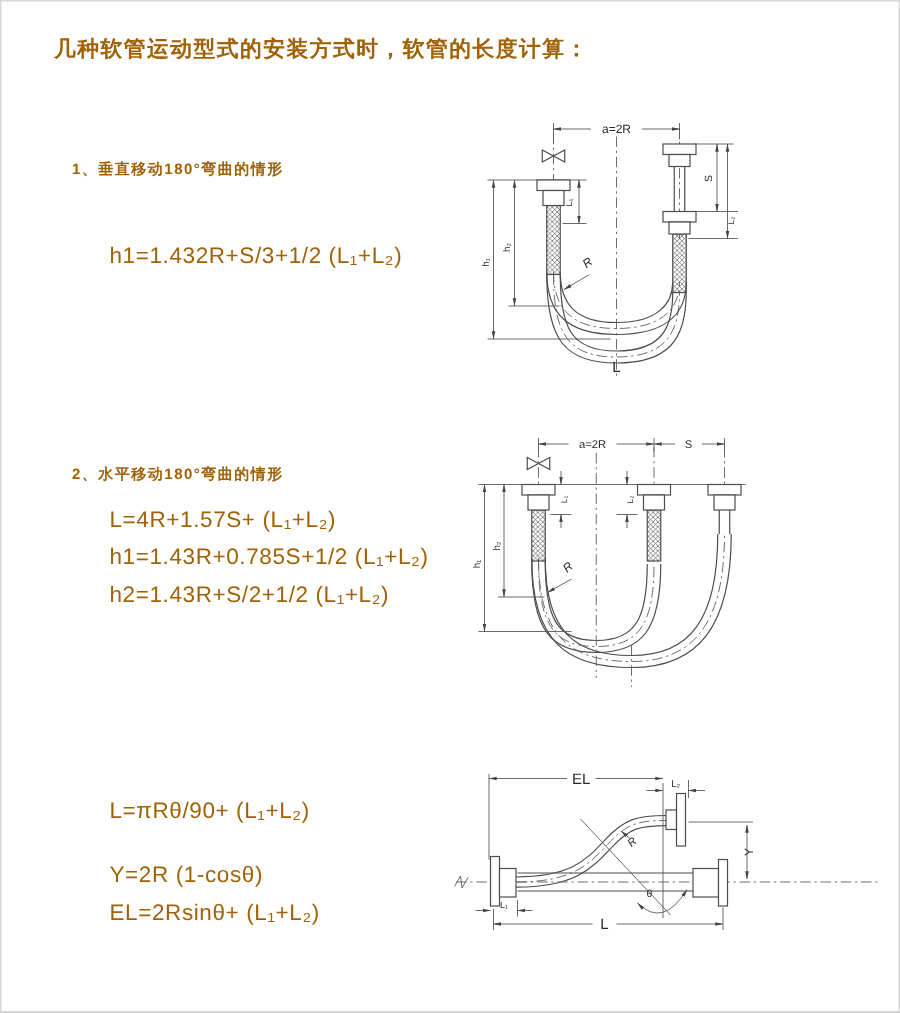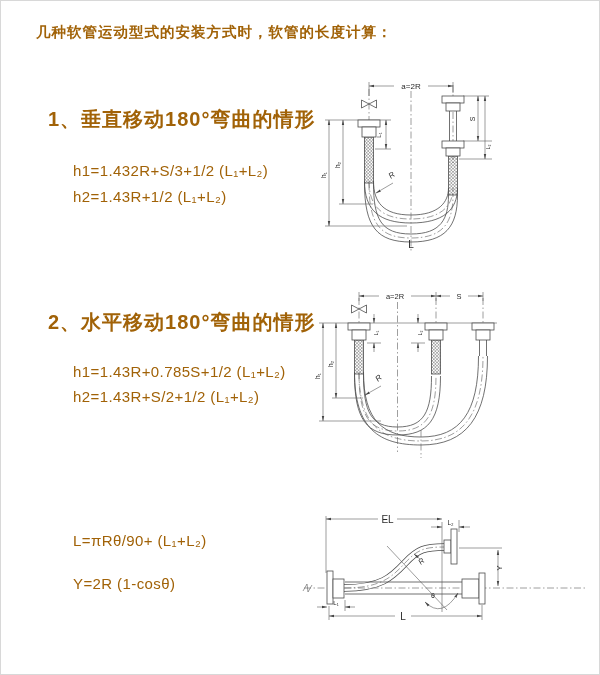--- a/index.html
+++ b/index.html
@@ -2,48 +2,49 @@
 <html><head>
 <meta charset="utf-8">
 <style>
   html,body{margin:0;padding:0;background:#9a9a9a;}
   .page{
     position:relative;width:600px;height:675px;background:#ffffff;
     font-family:"Liberation Sans",sans-serif;color:#a16207;overflow:hidden;
     border:1px solid #d8d8d8;box-sizing:border-box;
   }
   .title{position:absolute;left:35px;top:22px;font-size:14.5px;font-weight:600;letter-spacing:1px;}
-  .sec-heading{position:absolute;font-size:20px;font-weight:600;letter-spacing:1px;}
+  .sec-heading{position:absolute;font-size:10px;font-weight:600;letter-spacing:1px;}
   .formula{position:absolute;font-size:15px;letter-spacing:0.4px;white-space:pre;}
   svg{position:absolute;}
   svg text{font-family:"Liberation Sans",sans-serif;fill:#2a2a2a;}
   .ln{stroke:#4d4d4d;stroke-width:0.8;fill:none;}
   .thin{stroke:#5a5a5a;stroke-width:0.6;fill:none;}
   .cl{stroke:#6a6a6a;stroke-width:0.65;fill:none;stroke-dasharray:7 2.5 1.5 2.5;}
   .wfill{fill:#ffffff;stroke:#4d4d4d;stroke-width:0.8;}
   .tube-b{stroke:#4d4d4d;stroke-width:7.5;fill:none;}
   .tube-w{stroke:#ffffff;stroke-width:6;fill:none;}
 </style>
 </head>
 <body>
 
 <div class="page">
 
   <div class="title">几种软管运动型式的安装方式时，软管的长度计算：</div>
 
   <div class="sec-heading" style="left:47px;top:105px">1、垂直移动180°弯曲的情形</div>
   <div class="formula" style="left:72px;top:161px">h1=1.432R+S/3+1/2 (L₁+L₂)</div>
-  <div class="formula" style="left:72px;top:187px">h2=1.43R+1/2 (L₁+L₂)</div>
 
   <div class="sec-heading" style="left:47px;top:308px">2、水平移动180°弯曲的情形</div>
+  <div class="formula" style="left:72px;top:337px">L=4R+1.57S+ (L₁+L₂)</div>
   <div class="formula" style="left:72px;top:362px">h1=1.43R+0.785S+1/2 (L₁+L₂)</div>
   <div class="formula" style="left:72px;top:387px">h2=1.43R+S/2+1/2 (L₁+L₂)</div>
 
   <div class="formula" style="left:72px;top:531px">L=πRθ/90+ (L₁+L₂)</div>
   <div class="formula" style="left:72px;top:574px">Y=2R (1-cosθ)</div>
+  <div class="formula" style="left:72px;top:599px">EL=2Rsinθ+ (L₁+L₂)</div>
 
   <svg style="left:300px;top:70px" width="290" height="195" viewBox="0 0 290 195">
     <defs>
       <pattern id="hatch1" width="3.2" height="3.2" patternUnits="userSpaceOnUse">
         <path d="M0,0 L3.2,3.2 M3.2,0 L0,3.2" stroke="#5a5a5a" stroke-width="0.45"></path>
       </pattern>
       <marker id="ar1" viewBox="0 0 10 6" refX="9.5" refY="3" markerWidth="9" markerHeight="5.4" orient="auto-start-reverse">
         <path d="M0,0.8 L10,3 L0,5.2 Z" fill="#444"></path>
       </marker>
     </defs>

